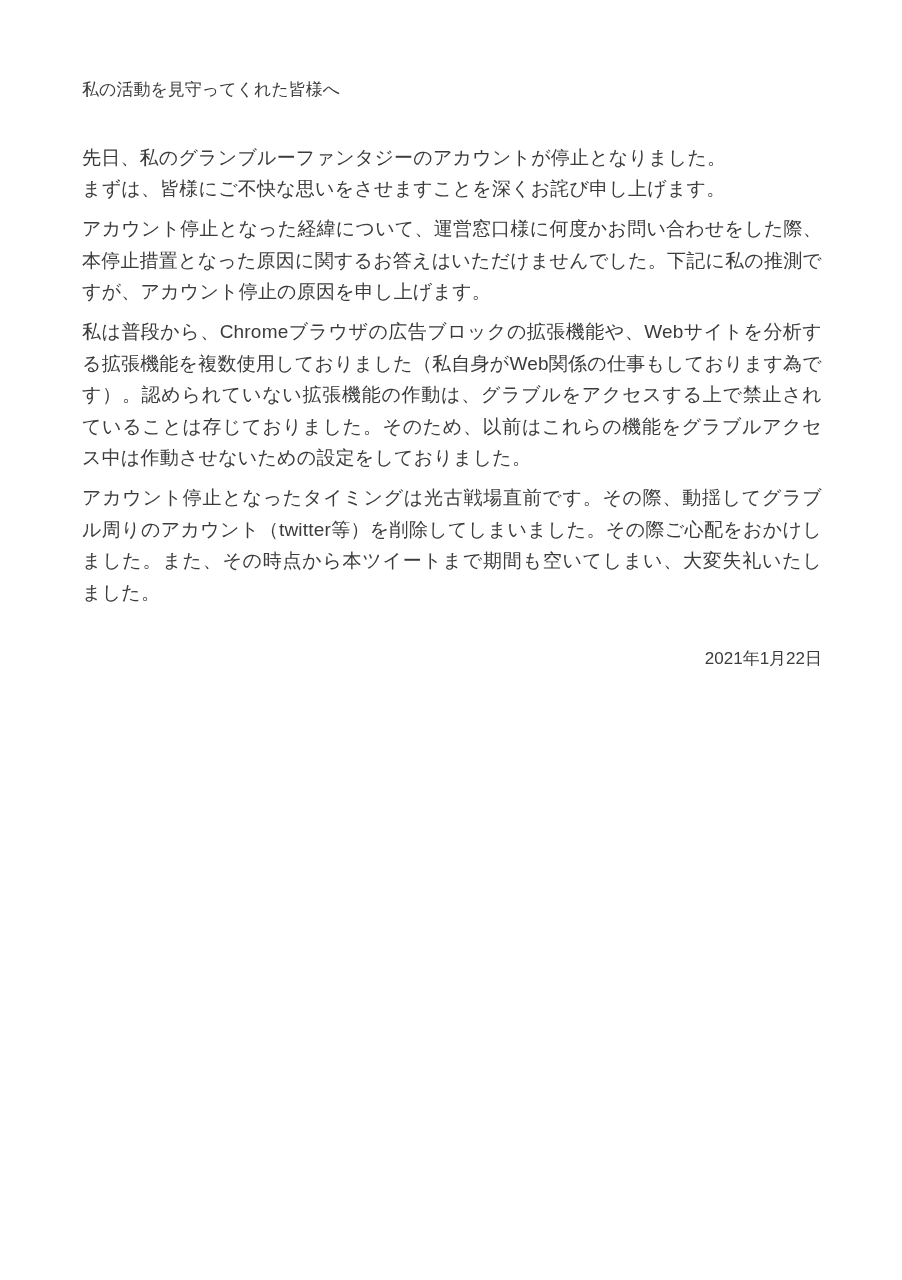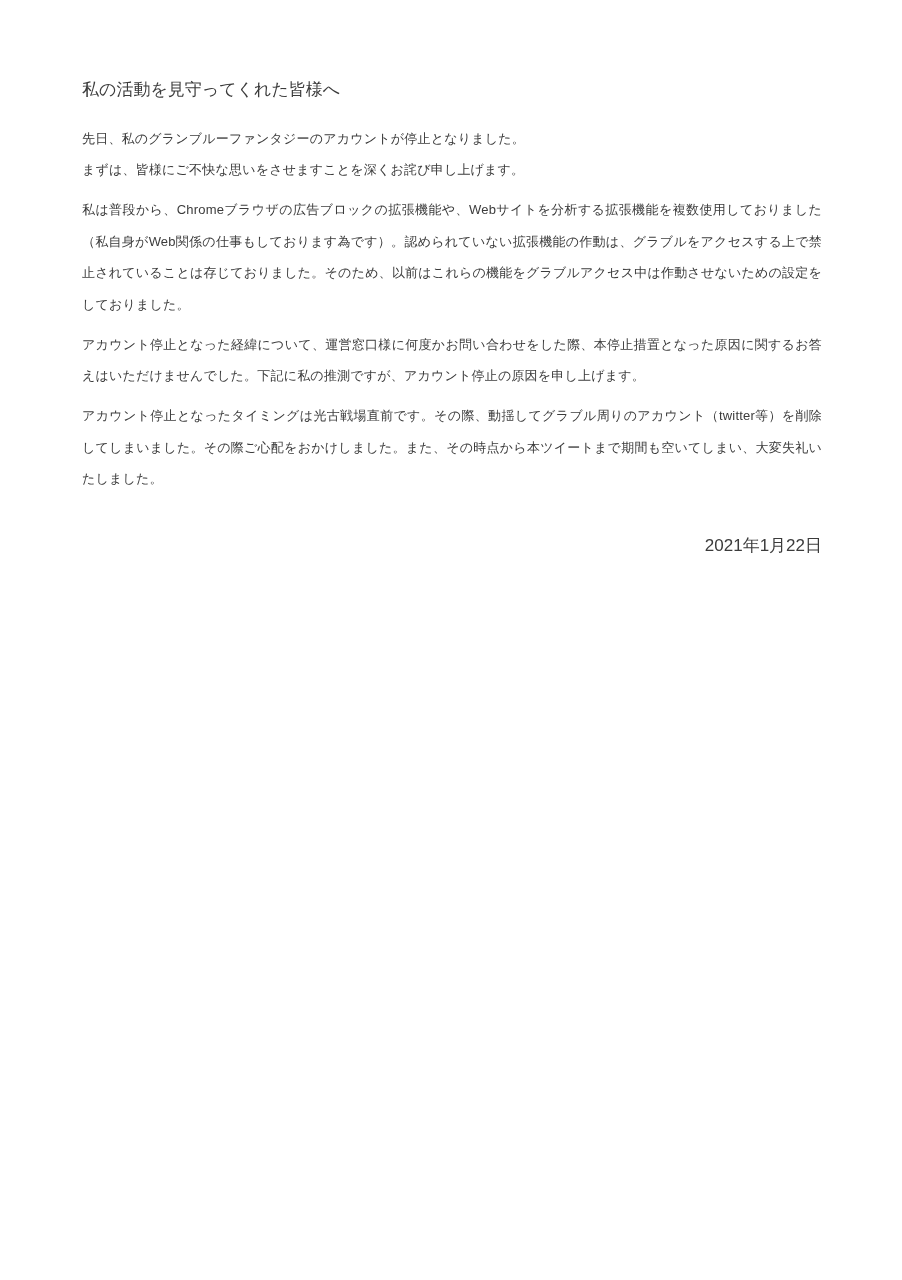--- a/index.html
+++ b/index.html
@@ -18,25 +18,25 @@
   .letter {
     position: absolute;
     left: 82px;
     top: 74px;
     width: 740px;
   }
   .salutation {
     font-size: 17px;
     line-height: 31.5px;
     font-weight: normal;
-    margin: 0 0 17px 0;
+    margin: 0 0 36px 0;
     white-space: pre-wrap;
   }
   .para {
-    font-size: 13px;
+    font-size: 19px;
     line-height: 31.5px;
     margin: 0 0 8.5px 0;
     white-space: pre-wrap;
     text-align: justify;
     letter-spacing: 0.2px;
   }
   .signoff {
     margin-top: 34px;
     text-align: right;
   }
@@ -47,21 +47,21 @@
   }
 </style>
 </head>
 <body>
 
 <div class="letter">
   <h1 class="salutation">私の活動を見守ってくれた皆様へ</h1>
 
   <p class="para">先日、私のグランブルーファンタジーのアカウントが停止となりました。
 まずは、皆様にご不快な思いをさせますことを深くお詫び申し上げます。</p>
+  <p class="para">アカウント停止となった経緯について、運営窓口様に何度かお問い合わせをした際、本停止措置となった原因に関するお答えはいただけませんでした。下記に私の推測ですが、アカウント停止の原因を申し上げます。</p>
   <p class="para">私は普段から、Chromeブラウザの広告ブロックの拡張機能や、Webサイトを分析する拡張機能を複数使用しておりました（私自身がWeb関係の仕事もしております為です）。認められていない拡張機能の作動は、グラブルをアクセスする上で禁止されていることは存じておりました。そのため、以前はこれらの機能をグラブルアクセス中は作動させないための設定をしておりました。</p>
-  <p class="para">アカウント停止となった経緯について、運営窓口様に何度かお問い合わせをした際、本停止措置となった原因に関するお答えはいただけませんでした。下記に私の推測ですが、アカウント停止の原因を申し上げます。</p>
   <p class="para">アカウント停止となったタイミングは光古戦場直前です。その際、動揺してグラブル周りのアカウント（twitter等）を削除してしまいました。その際ご心配をおかけしました。また、その時点から本ツイートまで期間も空いてしまい、大変失礼いたしました。</p>
 
   <div class="signoff">
     <div class="date-line">2021年1月22日</div>
 
   </div>
 </div>
 
 </body></html>

